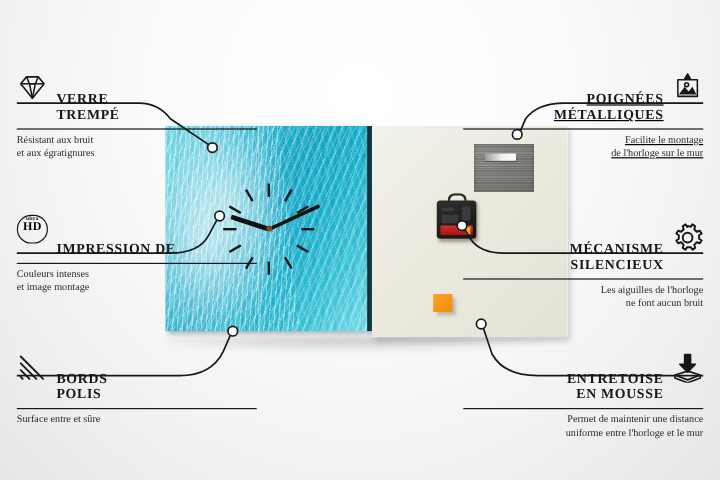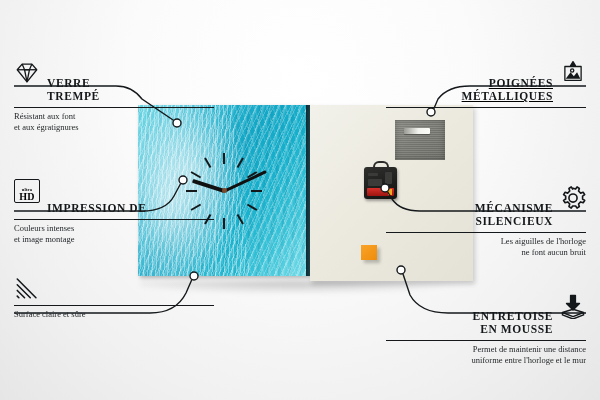--- a/index.html
+++ b/index.html
@@ -117,22 +117,22 @@
   .f-title {
     font-size:11.5px; font-weight:bold; letter-spacing:.6px;
     line-height:13px; color:#14181a; text-transform:uppercase;margin-top:35px;
   }
   .f-icon { width:26px; height:26px; flex:none; color:#14181a; }
   .f-icon svg { width:100%; height:100%; display:block; }
   .f-rule { height:1px; background:#15191b; margin:4px 0 3px; }
   .f-desc { font-size:8.5px; line-height:10.5px; color:#24282a; }
 
   .hd-badge{
-    width:26px; height:24px; border:1.6px solid #14181a; border-radius:2px;
-    display:flex; flex-direction:column; align-items:center; justify-content:flex-end;
+    width:26px; height:24px; border:1.6px solid #14181a; border-radius:12px;
+    display:flex; flex-direction:column; align-items:center; justify-content:flex-start;
     line-height:1; flex:none;
   }
   .hd-badge .u{ font-size:4.5px; letter-spacing:.2px; font-weight:bold; }
   .hd-badge .h{ font-size:10px; font-weight:bold; letter-spacing:.3px; }
 
   .connectors{ position:absolute; inset:0; pointer-events:none; }
 </style>
 </head>
 <body>
 
@@ -244,21 +244,21 @@
         </g>
           </svg>
       </span>
       <span class="f-title">
         <span>VERRE</span><br>
         <span>TREMPÉ</span>
       </span>
     </div>
     <div class="f-rule"></div>
     <div class="f-desc">
-      <span>Résistant aux font</span><br>
+      <span>Résistant aux bruit</span><br>
       <span>et aux égratignures</span>
     </div>
   </div>
 
   <div class="feature left" style="top:167px;">
     <div class="f-head">
       <span class="hd-badge">
         <span class="u">ultra</span>
         <span class="h">HD</span>
       </span>
@@ -278,24 +278,28 @@
       <span class="f-icon">
         <svg viewBox="0 0 32 32">
             <g stroke="currentColor" stroke-width="1.9" stroke-linecap="round">
           <line x1="4" y1="5" x2="27" y2="28"></line>
           <line x1="4" y1="12" x2="20" y2="28"></line>
           <line x1="4" y1="19" x2="13" y2="28"></line>
           <line x1="4" y1="26" x2="6" y2="28"></line>
         </g>
           </svg>
       </span>
-    </div>
-    <div class="f-rule"></div>
-    <div class="f-desc">
-      <span>Surface claire et sûre</span>
+      <span class="f-title">
+        <span>BORDS</span><br>
+        <span>POLIS</span>
+      </span>
+    </div>
+    <div class="f-rule"></div>
+    <div class="f-desc">
+      <span>Surface entre et sûre</span>
     </div>
   </div>
 
   <div class="feature right" style="top:42px;text-decoration:underline;">
     <div class="f-head">
       <span class="f-title">
         <span>POIGNÉES</span><br>
         <span>MÉTALLIQUES</span>
       </span>
       <span class="f-icon">
@@ -303,20 +307,24 @@
             <g fill="none" stroke="currentColor" stroke-width="1.6" stroke-linejoin="round">
           <path d="M16 2 L13 7 H19 Z" fill="currentColor"></path>
           <rect x="6" y="8" width="20" height="17"></rect>
           <path d="M7 23 L13 15 L17 20 L21 15 L25 23 Z" fill="currentColor" stroke="none"></path>
           <circle cx="15" cy="13" r="2"></circle>
         </g>
           </svg>
       </span>
     </div>
     <div class="f-rule"></div>
+    <div class="f-desc">
+      <span>Facilite le montage</span><br>
+      <span>de l'horloge sur le mur</span>
+    </div>
   </div>
 
   <div class="feature right" style="top:167px;">
     <div class="f-head">
       <span class="f-title">
         <span>MÉCANISME</span><br>
         <span>SILENCIEUX</span>
       </span>
       <span class="f-icon">
         <svg viewBox="0 0 32 32">

